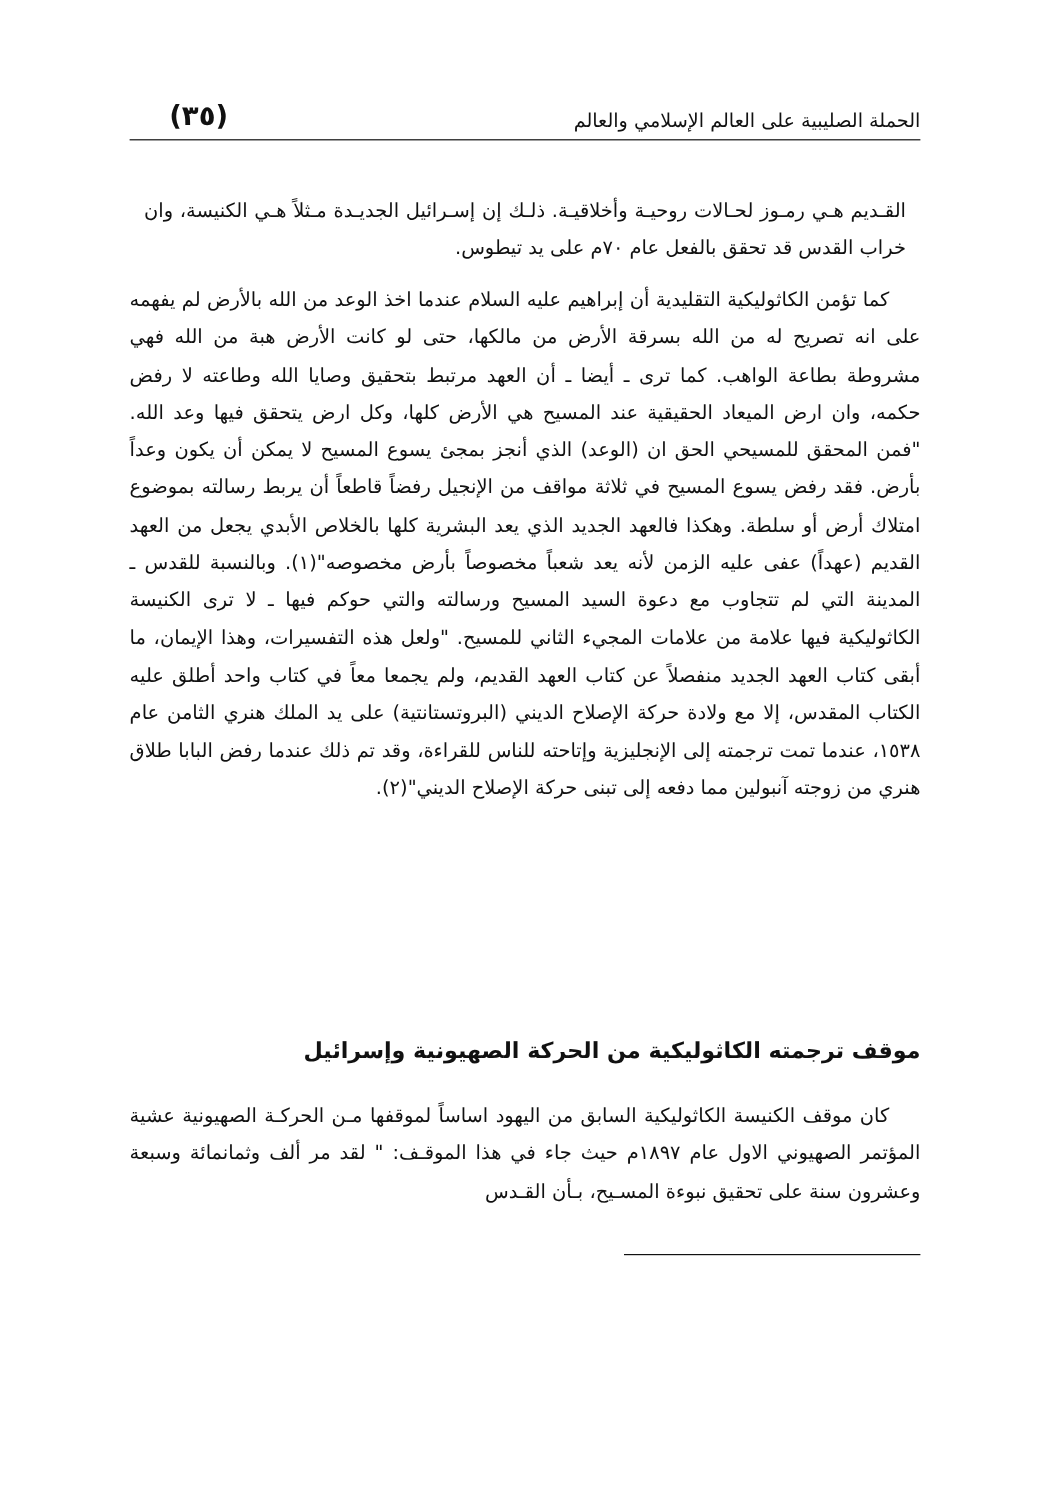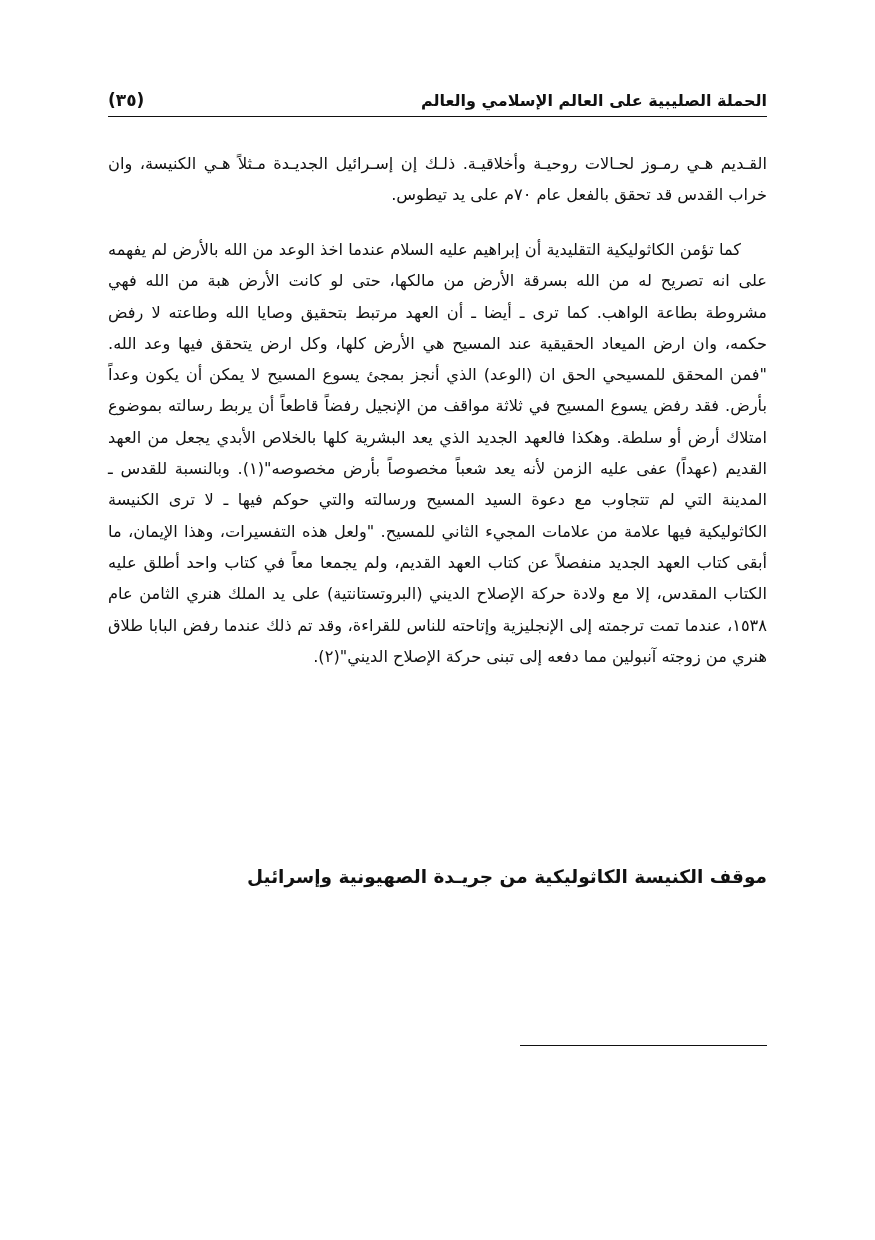--- a/index.html
+++ b/index.html
@@ -1,22 +1,22 @@
 <!DOCTYPE html>
 <html><head>
 <meta charset="utf-8">
 <style>
   html, body { margin: 0; padding: 0; background: #ffffff; }
   body { width: 875px; height: 1240px; position: relative; overflow: hidden;
          font-family: "DejaVu Sans", sans-serif; color: #111; }
   .page { position: absolute; left: 0; top: 0; width: 875px; height: 1240px; direction: rtl; }
   .header { position: absolute; left: 108px; right: 108px; top: 86px; height: 30px;
             border-bottom: 1.5px solid #111; display: flex; justify-content: space-between; align-items: flex-end; }
-  .header-title { font-weight: bold; font-size: 16px; padding-bottom: 6px; }
-  .header-page { font-weight: bold; font-size: 17px; padding-bottom: 6px; direction: rtl; }
+  .header-title { font-weight: normal; font-size: 16px; padding-bottom: 6px; }
+  .header-page { font-weight: bold; font-size: 23px; padding-bottom: 6px; direction: rtl; margin-left: 33px; }
   .body-text { position: absolute; left: 108px; right: 108px; font-size: 16.2px; line-height: 31.3px;
                text-align: justify; text-align-last: right; }
   .para1 { top: 148px; }
   .para2 { top: 234px; text-indent: 26px; }
   .section-heading { position: absolute; right: 108px; left: 108px; top: 866px; font-weight: bold;
                      font-size: 18.5px; text-align: right; }
   .para3 { top: 914px; text-indent: 26px; }
   .fn-rule { position: absolute; right: 108px; width: 247px; top: 1045px; border-top: 1.3px solid #111; }
   .footnotes { position: absolute; left: 108px; right: 108px; top: 1052px; font-family: "DejaVu Serif", serif;
                font-size: 11.5px; line-height: 22px; font-weight: bold; text-align: justify; text-align-last: right; }
@@ -26,23 +26,24 @@
 </style>
 </head>
 <body>
 
 <div class="page">
   <div class="header">
     <span class="header-title">الحملة الصليبية على العالم الإسلامي والعالم</span>
     <span class="header-page">(٣٥)</span>
   </div>
 
-  <p class="body-text para1" style="margin:0">القـديم هـي رمـوز لحـالات روحيـة وأخلاقيـة. ذلـك إن إسـرائيل الجديـدة مـثلاً هـي الكنيسة، وان خراب القدس قد تحقق بالفعل عام ٧٠م على يد تيطوس.</p>
+  <p class="body-text para1" style="margin:12px">القـديم هـي رمـوز لحـالات روحيـة وأخلاقيـة. ذلـك إن إسـرائيل الجديـدة مـثلاً هـي الكنيسة، وان خراب القدس قد تحقق بالفعل عام ٧٠م على يد تيطوس.</p>
   <p class="body-text para2" style="margin:0">كما تؤمن الكاثوليكية التقليدية أن إبراهيم عليه السلام عندما اخذ الوعد من الله بالأرض لم يفهمه على انه تصريح له من الله بسرقة الأرض من مالكها، حتى لو كانت الأرض هبة من الله فهي مشروطة بطاعة الواهب. كما ترى ـ أيضا ـ أن العهد مرتبط بتحقيق وصايا الله وطاعته لا رفض حكمه، وان ارض الميعاد الحقيقية عند المسيح هي الأرض كلها، وكل ارض يتحقق فيها وعد الله. "فمن المحقق للمسيحي الحق ان (الوعد) الذي أنجز بمجئ يسوع المسيح لا يمكن أن يكون وعداً بأرض. فقد رفض يسوع المسيح في ثلاثة مواقف من الإنجيل رفضاً قاطعاً أن يربط رسالته بموضوع امتلاك أرض أو سلطة. وهكذا فالعهد الجديد الذي يعد البشرية كلها بالخلاص الأبدي يجعل من العهد القديم (عهداً) عفى عليه الزمن لأنه يعد شعباً مخصوصاً بأرض مخصوصه"(١). وبالنسبة للقدس ـ المدينة التي لم تتجاوب مع دعوة السيد المسيح ورسالته والتي حوكم فيها ـ لا ترى الكنيسة الكاثوليكية فيها علامة من علامات المجيء الثاني للمسيح. "ولعل هذه التفسيرات، وهذا الإيمان، ما أبقى كتاب العهد الجديد منفصلاً عن كتاب العهد القديم، ولم يجمعا معاً في كتاب واحد أطلق عليه الكتاب المقدس، إلا مع ولادة حركة الإصلاح الديني (البروتستانتية) على يد الملك هنري الثامن عام ١٥٣٨، عندما تمت ترجمته إلى الإنجليزية وإتاحته للناس للقراءة، وقد تم ذلك عندما رفض البابا طلاق هنري من زوجته آنبولين مما دفعه إلى تبنى حركة الإصلاح الديني"(٢).</p>
 
-  <h2 class="section-heading" style="margin:0">موقف الكنيسة الكاثوليكية من جريـدة الصهيونية وإسرائيل</h2>
+  <h2 class="section-heading" style="margin:0">موقف ترجمته الكاثوليكية من الحركة الصهيونية وإسرائيل</h2>
 
+  <p class="body-text para3" style="margin:0">كان موقف الكنيسة الكاثوليكية السابق من اليهود اساساً لموقفها مـن الحركـة الصهيونية عشية المؤتمر الصهيوني الاول عام ١٨٩٧م حيث جاء في هذا الموقـف: " لقد مر ألف وثمانمائة وسبعة وعشرون سنة على تحقيق نبوءة المسـيح، بـأن القـدس</p>
 
   <div class="fn-rule"></div>
 
   <div class="footnotes">
   </div>
 </div>
 
 </body></html>

